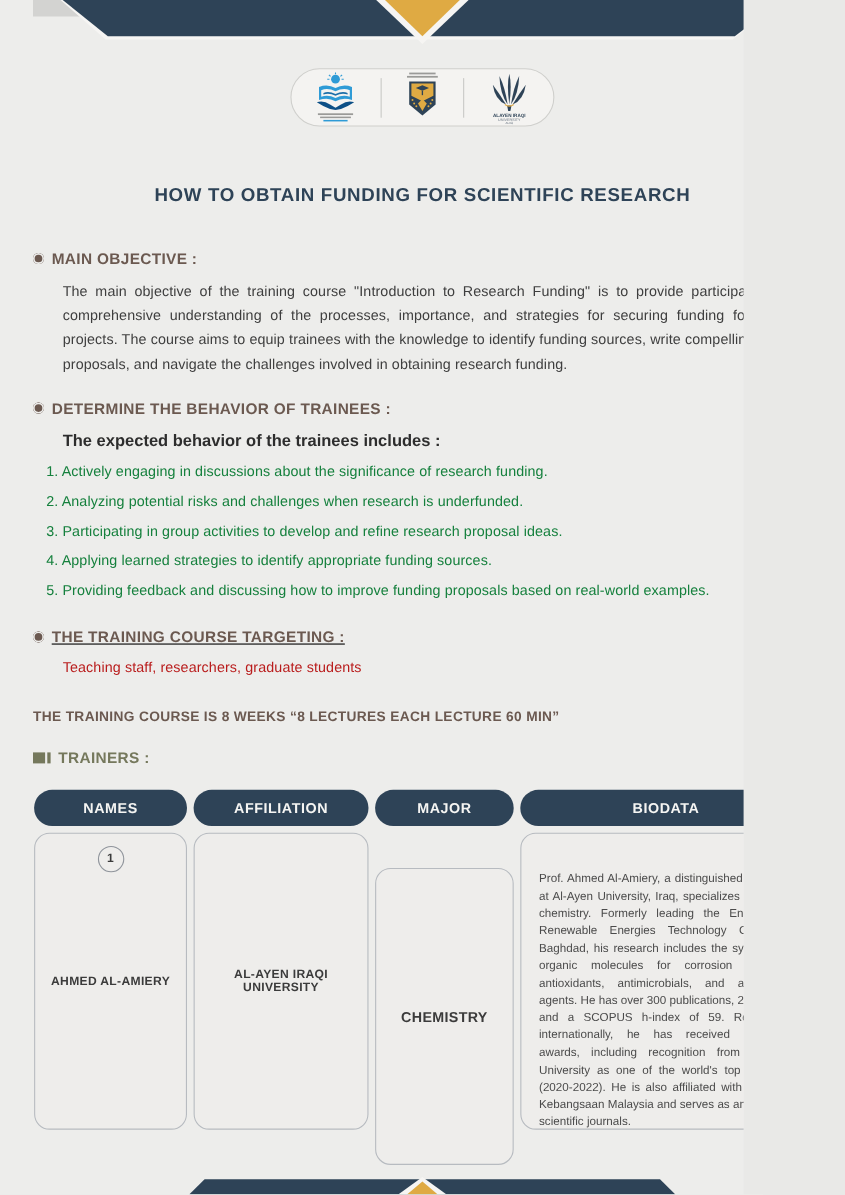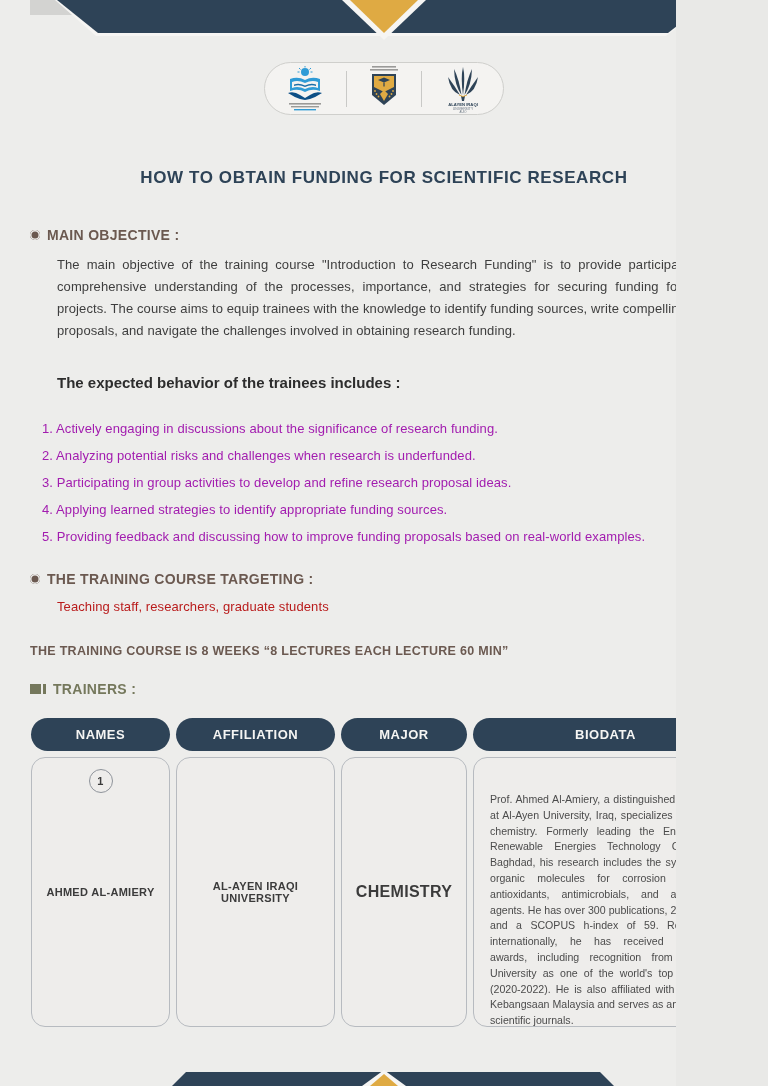--- a/index.html
+++ b/index.html
@@ -44,21 +44,21 @@
   .para {
     position:absolute; left:57px; width:684px;
     font-size:13px; line-height:22px; color:#3e3e3e;
     text-align:justify; letter-spacing:.1px;
   }
   .subhead {
     position:absolute; left:57px; font-size:15px; font-weight:800; color:#2d2d2d;
   }
   .list-item {
     position:absolute; left:42px; width:700px;
-    font-size:13px; color:#a21caf; letter-spacing:.1px;
+    font-size:13px; color:#15803d; letter-spacing:.1px;
   }
   .plain-line {
     position:absolute; left:57px; font-size:13px; color:#b91c1c; letter-spacing:.1px;
   }
   .duration-note {
     position:absolute; left:30px; font-size:12.5px; font-weight:800;
     letter-spacing:.3px; color:#6b5950;
   }
   .trainers-label { font-size:14px; font-weight:800; letter-spacing:.3px; color:#75785c; }
   
@@ -161,28 +161,32 @@
   </div>
 
   <div class="doc-title">HOW TO OBTAIN FUNDING FOR SCIENTIFIC RESEARCH</div>
 
   <div class="sect" style="top:227px;">
     <span class="bullet"></span>
     <span class="htxt">MAIN OBJECTIVE :</span>
   </div>
   <div class="para" style="top:254px;">The main objective of the training course "Introduction to Research Funding" is to provide participants with a comprehensive understanding of the processes, importance, and strategies for securing funding for research projects. The course aims to equip trainees with the knowledge to identify funding sources, write compelling research proposals, and navigate the challenges involved in obtaining research funding.</div>
 
-  <div class="subhead" style="top:374px;">The expected behavior of the trainees includes :</div>
+  <div class="sect" style="top:363px;">
+    <span class="bullet"></span>
+    <span class="htxt">DETERMINE THE BEHAVIOR OF TRAINEES :</span>
+  </div>
+  <div class="subhead" style="top:392px;">The expected behavior of the trainees includes :</div>
   <div class="list-item" style="top:421px;">1. Actively engaging in discussions about the significance of research funding.</div>
   <div class="list-item" style="top:448px;">2. Analyzing potential risks and challenges when research is underfunded.</div>
   <div class="list-item" style="top:475px;">3. Participating in group activities to develop and refine research proposal ideas.</div>
   <div class="list-item" style="top:502px;">4. Applying learned strategies to identify appropriate funding sources.</div>
   <div class="list-item" style="top:529px;">5. Providing feedback and discussing how to improve funding proposals based on real-world examples.</div>
 
-  <div class="sect" style="top:571px;">
+  <div class="sect" style="top:571px;text-decoration:underline;">
     <span class="bullet"></span>
     <span class="htxt">THE TRAINING COURSE TARGETING :</span>
   </div>
   <div class="plain-line" style="top:599px;">Teaching staff, researchers, graduate students</div>
 
   <div class="duration-note" style="top:644px;">THE TRAINING COURSE IS 8 WEEKS “8 LECTURES EACH LECTURE 60 MIN”</div>
 
   <div class="sect" style="top:681px;">
     <span class="sq-icon">
       <span class="sq"></span>
@@ -196,21 +200,21 @@
   <div class="th-pill" style="left:341px; width:126px;">MAJOR</div>
   <div class="th-pill" style="left:473px; width:265px;">BIODATA</div>
 
   <div class="cell cell-center" style="left:31px; width:139px;">
     <span class="num-badge">1</span>
     <span>AHMED AL-AMIERY</span>
   </div>
   <div class="cell cell-center" style="left:176px; width:159px;">
     <span>AL-AYEN IRAQI UNIVERSITY</span>
   </div>
-  <div class="cell cell-center" style="left:341px; width:126px; font-size:16px;">
+  <div class="cell cell-center" style="left:341px; width:126px; font-size:13px;margin-top:32px;">
     <span>CHEMISTRY</span>
   </div>
   <div class="cell" style="left:473px; width:265px;">
     <div class="bio-text">Prof. Ahmed Al-Amiery, a distinguished professor at Al-Ayen University, Iraq, specializes in applied chemistry. Formerly leading the Energy and Renewable Energies Technology Center in Baghdad, his research includes the synthesis of organic molecules for corrosion inhibition, antioxidants, antimicrobials, and anti-cancer agents. He has over 300 publications, 21 patents, and a SCOPUS h-index of 59. Recognized internationally, he has received numerous awards, including recognition from Stanford University as one of the world's top scientists (2020-2022). He is also affiliated with Universiti Kebangsaan Malaysia and serves as an editor for scientific journals.</div>
   </div>
 
   <svg class="banner-bottom" width="768" height="16" viewBox="0 0 768 16">
     <polygon points="186,2 600,2 614,16 172,16" fill="#2e4357"></polygon>
     <polygon points="362,16 406,16 384,0" fill="#f6f5f3"></polygon>
     <polygon points="370,16 398,16 384,4" fill="#dfaa43"></polygon>

